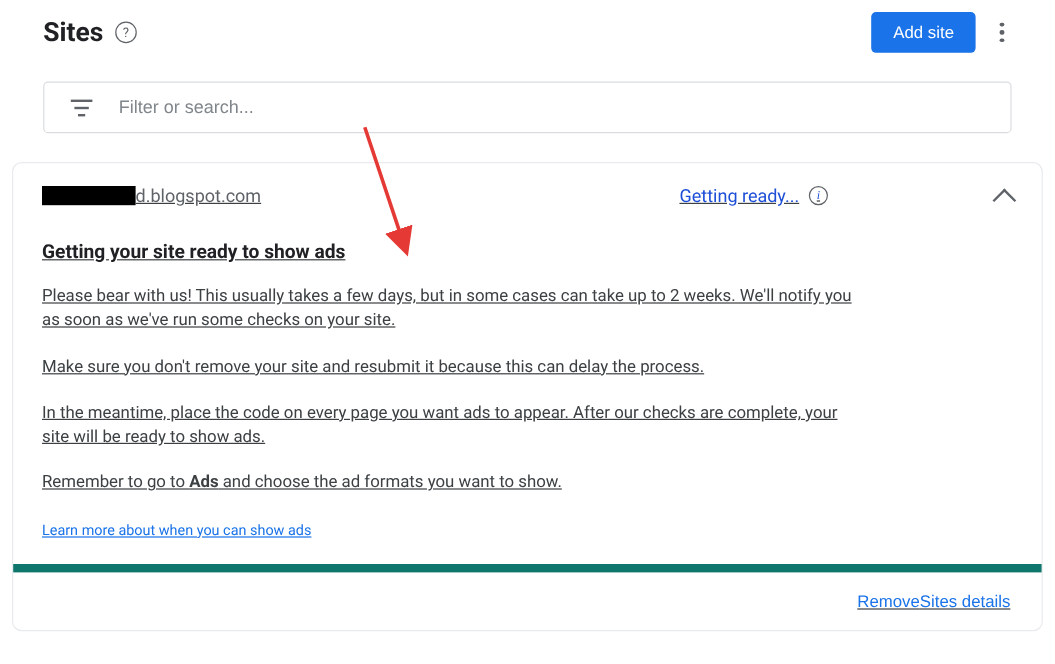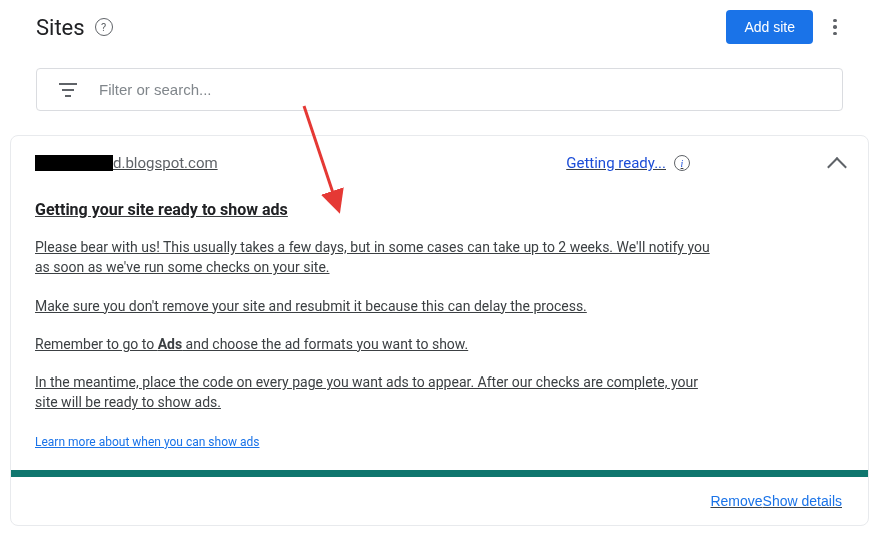--- a/index.html
+++ b/index.html
@@ -18,21 +18,21 @@
       justify-content: space-between;
       padding: 10px 32px 10px 36px;
     }
     .header-left {
       display: flex;
       align-items: center;
       gap: 10px;
     }
     .page-title {
       font-size: 22px;
-      font-weight: 400;
+      font-weight: 700;
       color: #202124;
     }
     .help-circle {
       width: 18px;
       height: 18px;
       border-radius: 50%;
       border: 1.5px solid #5f6368;
       display: flex;
       align-items: center;
       justify-content: center;
@@ -237,30 +237,30 @@
       <span>Getting ready...</span>
       <span class="info-circle">i</span>
     </div>
     <div class="chevron"></div>
   </div>
 
   <div class="card-body">
     <div class="body-title">Getting your site ready to show ads</div>
     <p class="para">Please bear with us! This usually takes a few days, but in some cases can take up to 2 weeks. We'll notify you as soon as we've run some checks on your site.</p>
     <p class="para">Make sure you don't remove your site and resubmit it because this can delay the process.</p>
+    <p class="para">In the meantime, place the code on every page you want ads to appear. After our checks are complete, your site will be ready to show ads.</p>
     <p class="para">
       <span>Remember to go to </span><strong>Ads</strong><span> and choose the ad formats you want to show.</span>
     </p>
-    <p class="para">In the meantime, place the code on every page you want ads to appear. After our checks are complete, your site will be ready to show ads.</p>
     <a class="learn-link">Learn more about when you can show ads</a>
   </div>
 
   <div class="card-footer">
     <button class="flat-btn">Remove</button>
-    <button class="flat-btn">Show details</button>
+    <button class="flat-btn">Sites details</button>
   </div>
 </div>
 
 <svg class="arrow-svg" width="60" height="130">
   <defs>
     <marker id="ah" markerWidth="8" markerHeight="8" refX="6" refY="4" orient="auto">
       <path d="M0,0 L8,4 L0,8 Z" fill="#e53935"></path>
     </marker>
   </defs>
   <line x1="8" y1="8" x2="42" y2="110" stroke="#e53935" stroke-width="3" marker-end="url(#ah)"></line>

